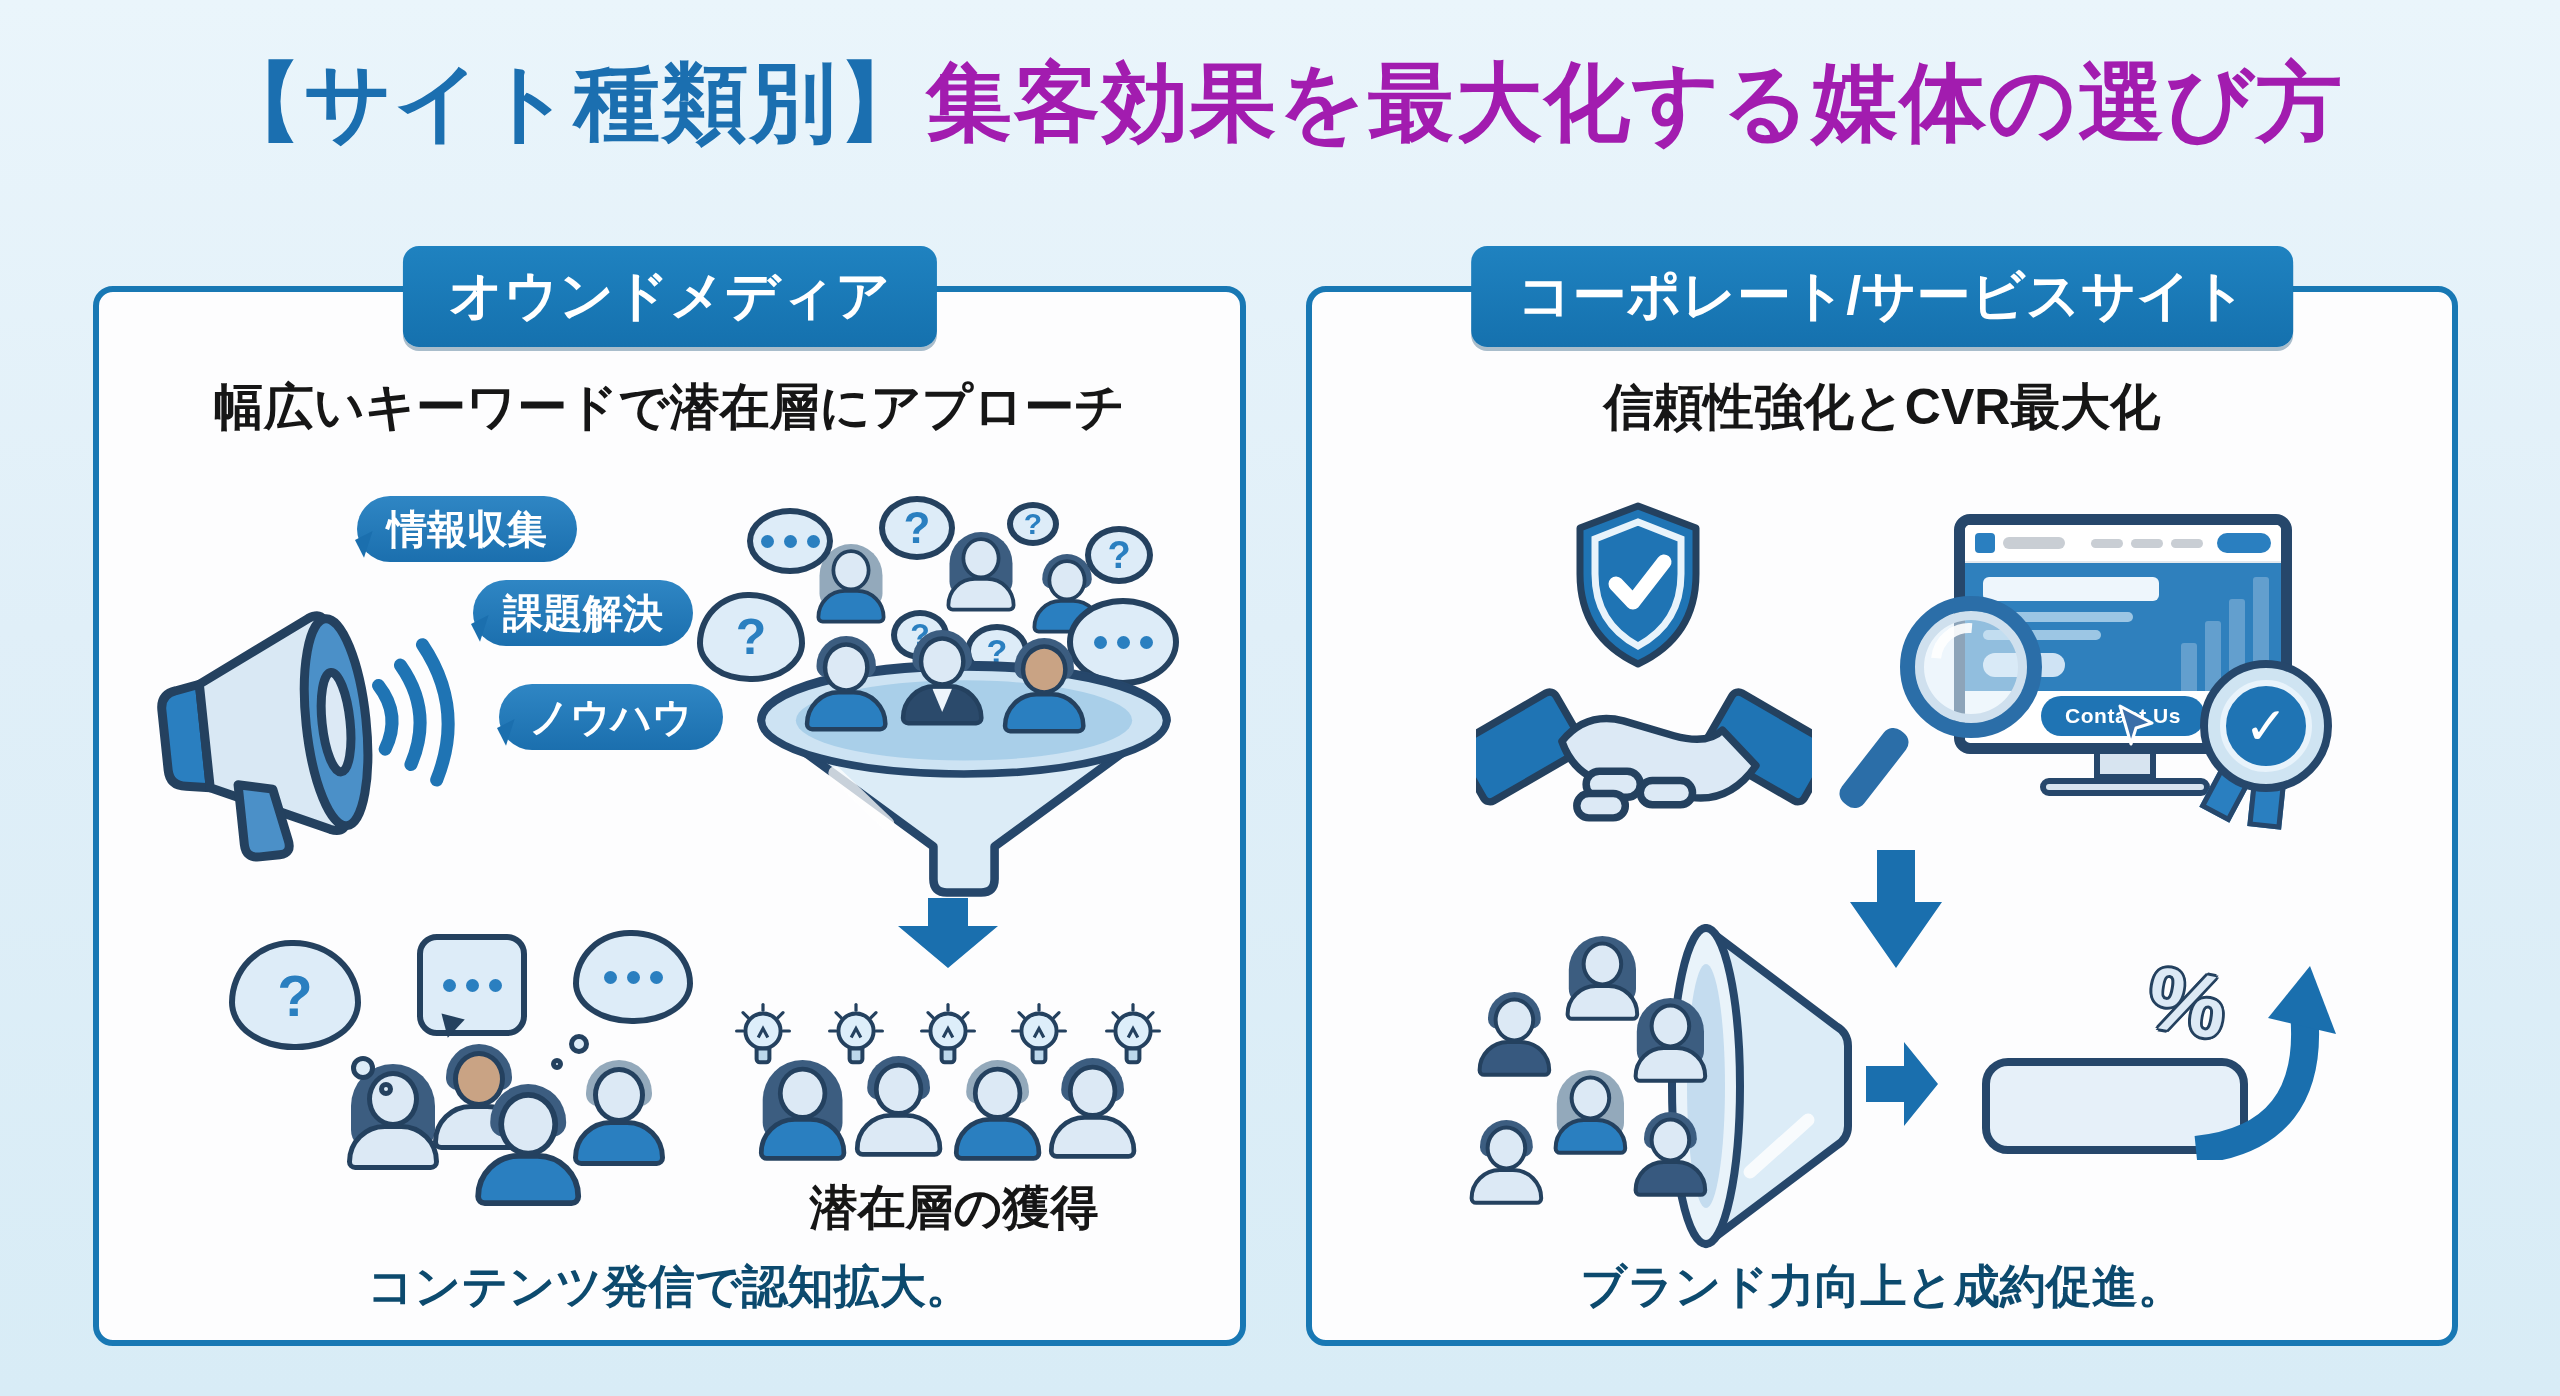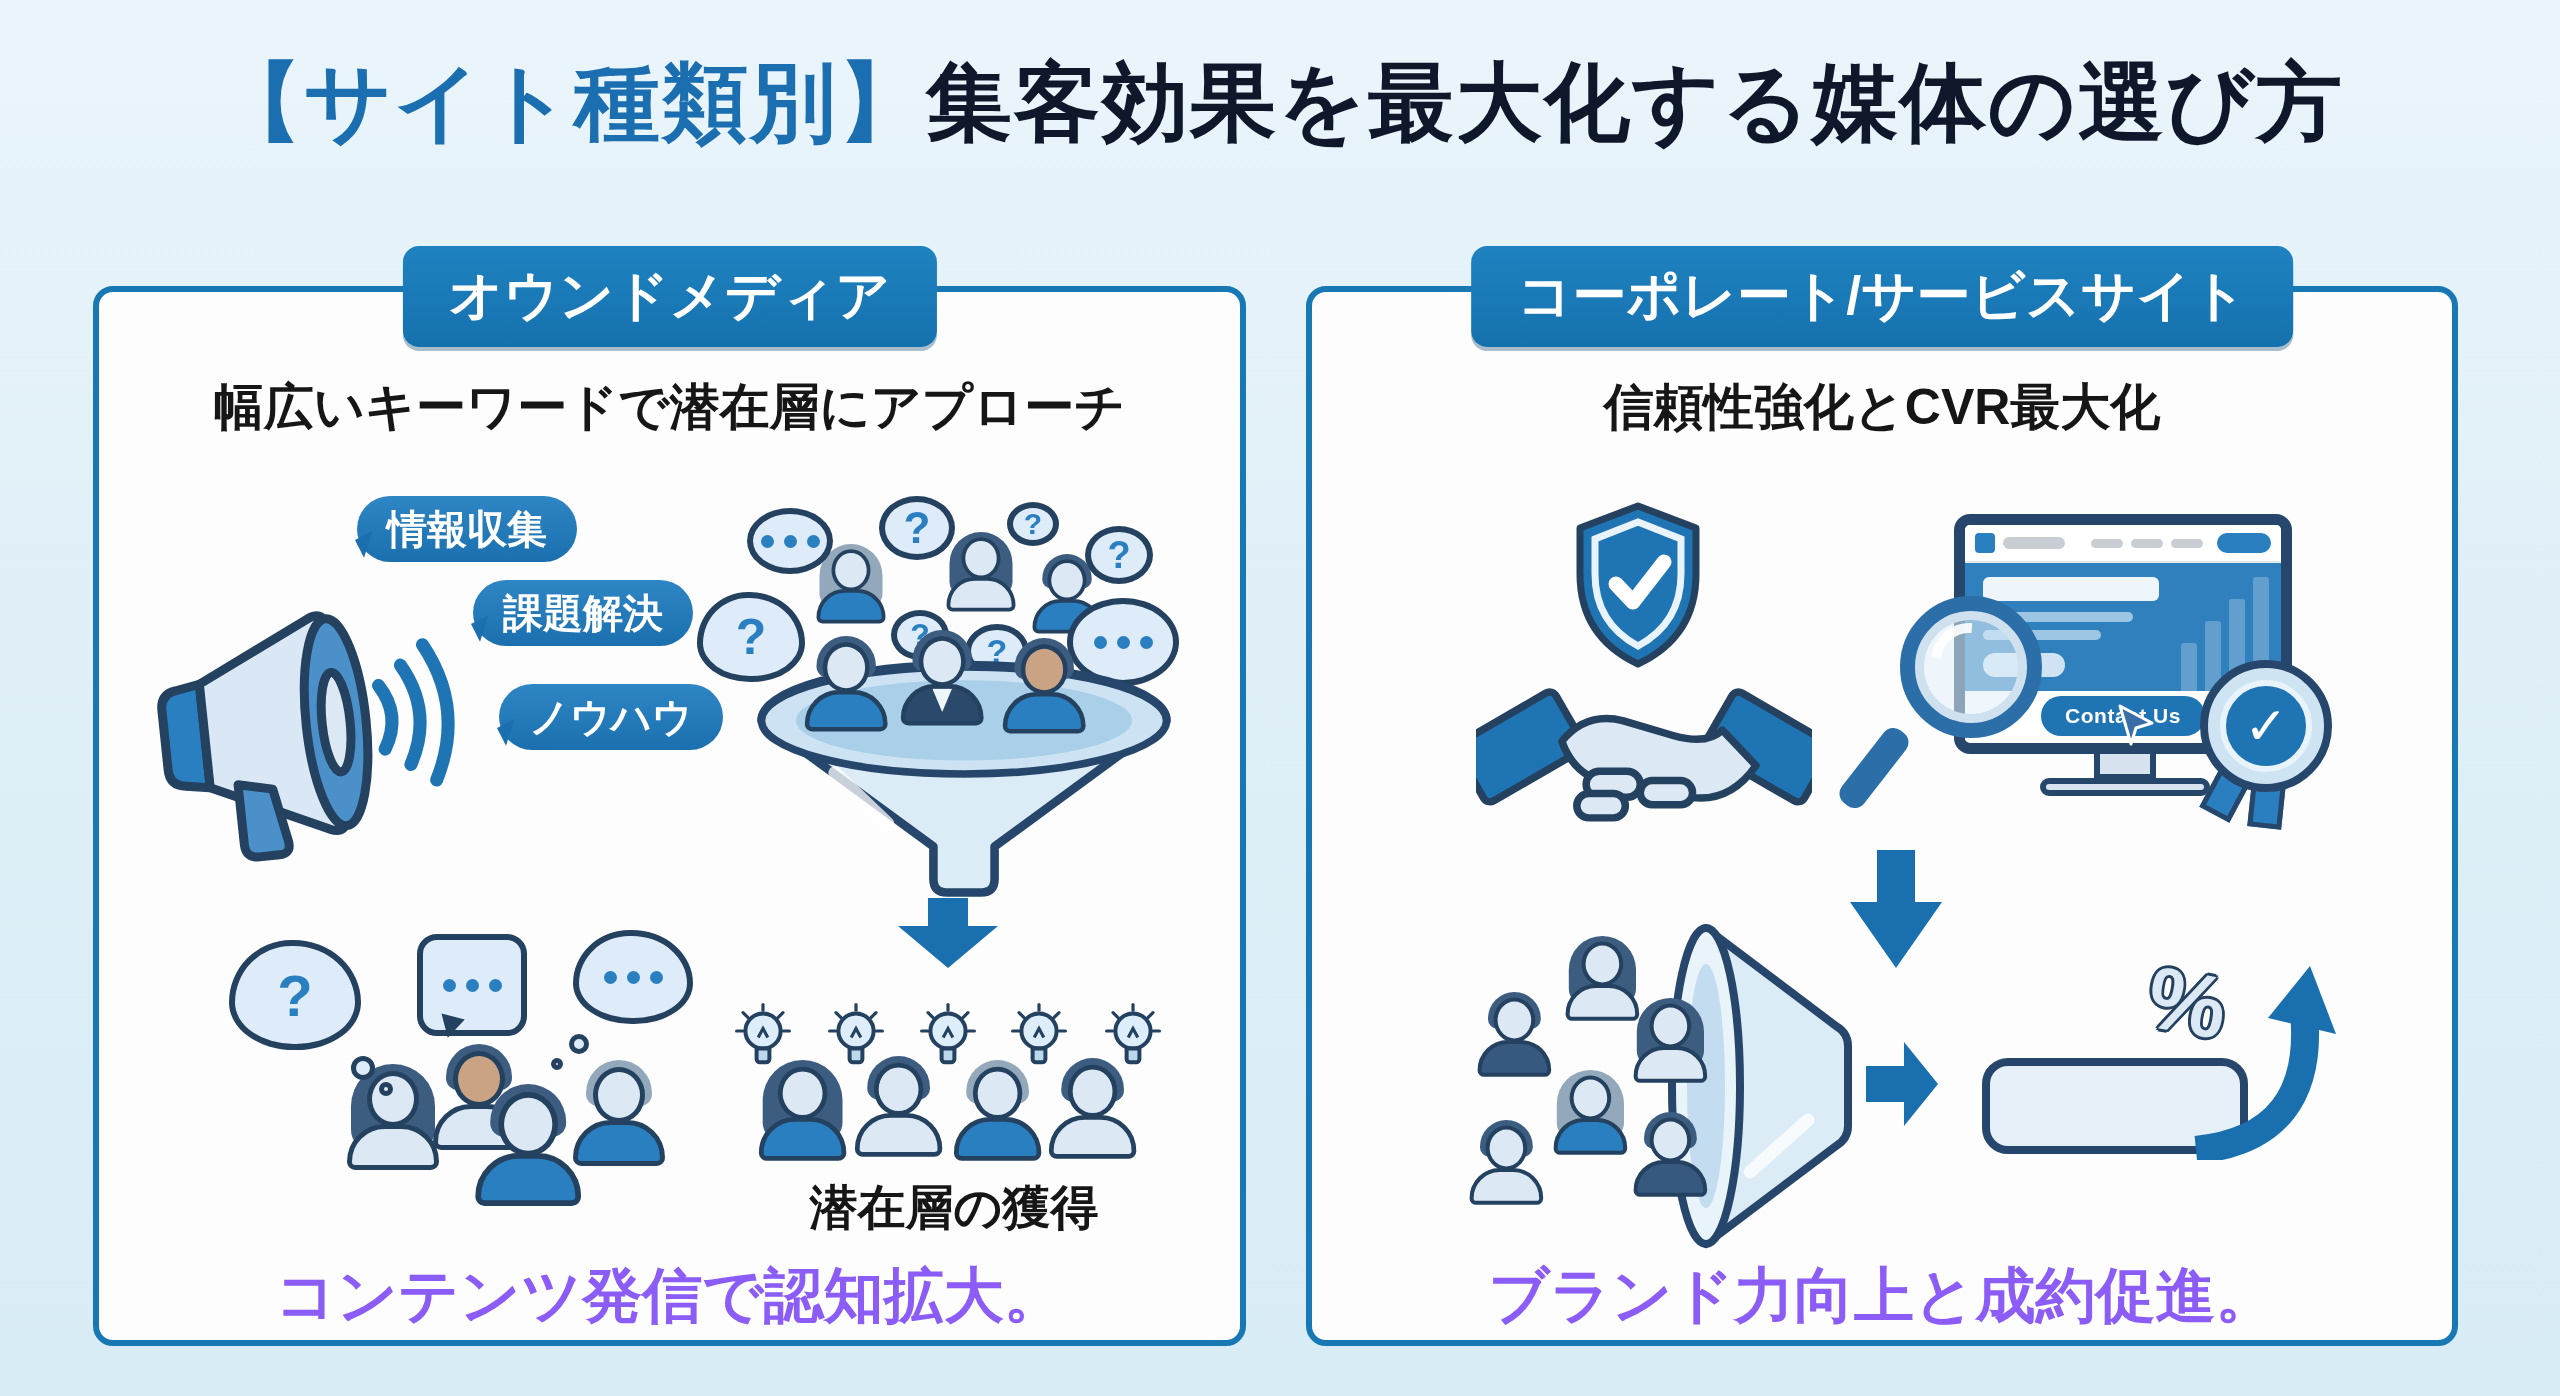--- a/index.html
+++ b/index.html
@@ -9,36 +9,36 @@
     background: linear-gradient(180deg, #eaf5fb 0%, #e0eff8 45%, #d8ecf6 100%);
     position: relative;
     color:#161616;
   }
   .stage { position:absolute; inset:0; }
 
   
   .title { position:absolute; top:42px; left:0; right:0; text-align:center;
            font-size:86px; font-weight:900; letter-spacing:2px; line-height:120px; }
   .title .t-bracket { color:#1b6fb0;margin-top:24px; }
-  .title .t-main    { color:#0f172a; }
+  .title .t-main    { color:#a21caf; }
 
   
   .panel { position:absolute; top:286px; width:1153px; height:1060px;
            background:#fdfdfe; border:6px solid #1878b4; border-radius:20px; }
   .panel.left  { left:93px; }
   .panel.right { left:1306px; width:1152px; }
   .panel-header { position:absolute; top:-46px; left:50%; transform:translateX(-50%);
                   background:linear-gradient(180deg,#1f82c0,#1571ae);
                   color:#fff; font-size:54px; font-weight:800; white-space:nowrap;
                   padding:14px 46px; border-radius:16px;
                   box-shadow:0 4px 0 rgba(12,70,110,.35); }
   .subtitle { position:absolute; top:82px; left:0; right:0; text-align:center;
               font-size:50px; font-weight:800; color:#161616; }
   .caption-footer { position:absolute; top:964px; left:0; right:0; text-align:center;
-                    font-size:60px; font-weight:800; color:#8b5cf6; }
+                    font-size:46px; font-weight:800; color:#0c4a6e; }
   .caption-mid { position:absolute; top:884px; left:640px; width:430px; text-align:center;
                  font-size:48px; font-weight:800; color:#161616; }
 
   
   .label-pill { position:absolute; background:linear-gradient(180deg,#2f86c4,#1b6fae);
                 color:#fff; font-size:40px; font-weight:800; line-height:66px;
                 padding:0 30px; border-radius:34px; white-space:nowrap; z-index:5; }
   .label-pill::before { content:""; position:absolute; left:-16px; bottom:8px;
                 width:0; height:0; border:14px solid transparent;
                 border-right-color:#1b6fae; transform:rotate(18deg); }

